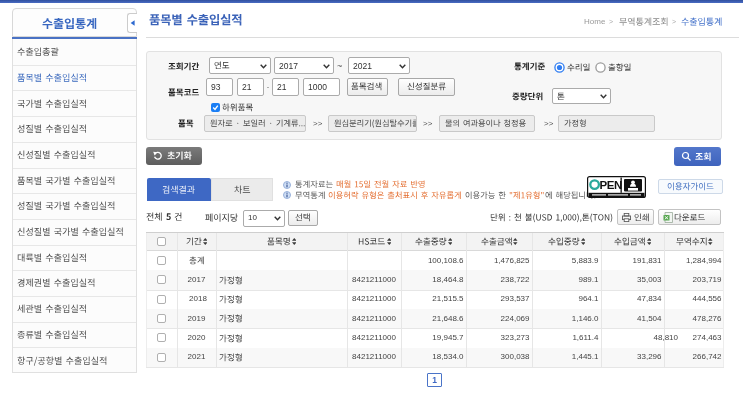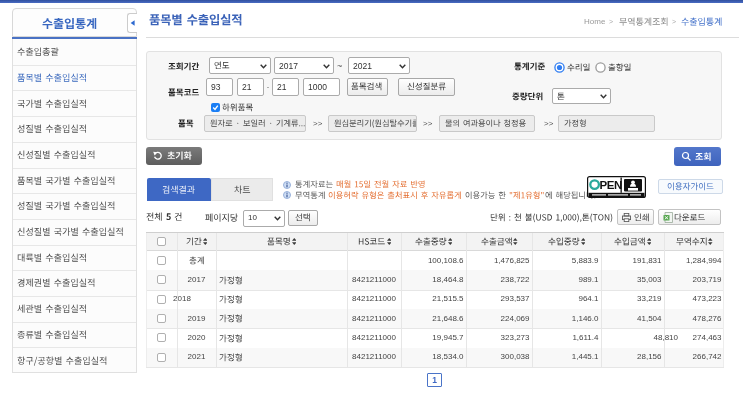--- a/index.html
+++ b/index.html
@@ -926,36 +926,36 @@
       </svg>
     </div>
     <div style="position:absolute;left:374.0px;transform:translateX(-50%);top:274.9px;font:normal 8.0px 'Liberation Sans', sans-serif;color:#444;white-space:nowrap;line-height:10px">8421211000</div>
     <div style="position:absolute;right:279.5px;top:274.9px;font:normal 8.0px 'Liberation Sans', sans-serif;color:#444;white-space:nowrap;line-height:10px">18,464.8</div>
     <div style="position:absolute;right:213.5px;top:274.9px;font:normal 8.0px 'Liberation Sans', sans-serif;color:#444;white-space:nowrap;line-height:10px">238,722</div>
     <div style="position:absolute;right:144.5px;top:274.9px;font:normal 8.0px 'Liberation Sans', sans-serif;color:#444;white-space:nowrap;line-height:10px">989.1</div>
     <div style="position:absolute;right:81.5px;top:274.9px;font:normal 8.0px 'Liberation Sans', sans-serif;color:#444;white-space:nowrap;line-height:10px">35,003</div>
     <div style="position:absolute;right:21.5px;top:274.9px;font:normal 8.0px 'Liberation Sans', sans-serif;color:#444;white-space:nowrap;line-height:10px">203,719</div>
     <div style="position:absolute;left:146.0px;top:308.9px;width:578.0px;height:1.0px;background:#e6e6e6"></div>
     <div style="position:absolute;left:157.0px;top:294.8px;width:9px;height:9px;background:#fff;border:1px solid #b0b0b0;border-radius:2px"></div>
-    <div style="position:absolute;left:182px;transform:translateX(-50%);top:294.2px;font:normal 8.0px 'Liberation Sans', sans-serif;color:#444;white-space:nowrap;line-height:10px">2018</div>
+    <div style="position:absolute;left:198px;transform:translateX(-50%);top:294.2px;font:normal 8.0px 'Liberation Sans', sans-serif;color:#444;white-space:nowrap;line-height:10px">2018</div>
     <div style="position:absolute;left:218.5px;top:293.9px">
       <svg width="23.7" height="10.8" viewBox="0 0 23.7 10.8" style="overflow:visible">
         <g fill="#444" transform="translate(0,8.60) scale(0.008600,0.008600)">
           <use href="#g44032r" x="0"></use>
           <use href="#g51221r" x="920"></use>
           <use href="#g54805r" x="1840"></use>
         </g>
       </svg>
     </div>
     <div style="position:absolute;left:374.0px;transform:translateX(-50%);top:294.2px;font:normal 8.0px 'Liberation Sans', sans-serif;color:#444;white-space:nowrap;line-height:10px">8421211000</div>
     <div style="position:absolute;right:279.5px;top:294.2px;font:normal 8.0px 'Liberation Sans', sans-serif;color:#444;white-space:nowrap;line-height:10px">21,515.5</div>
     <div style="position:absolute;right:213.5px;top:294.2px;font:normal 8.0px 'Liberation Sans', sans-serif;color:#444;white-space:nowrap;line-height:10px">293,537</div>
     <div style="position:absolute;right:144.5px;top:294.2px;font:normal 8.0px 'Liberation Sans', sans-serif;color:#444;white-space:nowrap;line-height:10px">964.1</div>
-    <div style="position:absolute;right:81.5px;top:294.2px;font:normal 8.0px 'Liberation Sans', sans-serif;color:#444;white-space:nowrap;line-height:10px">33,219</div>
-    <div style="position:absolute;right:21.5px;top:294.2px;font:normal 8.0px 'Liberation Sans', sans-serif;color:#444;white-space:nowrap;line-height:10px">473,223</div>
+    <div style="position:absolute;right:81.5px;top:294.2px;font:normal 8.0px 'Liberation Sans', sans-serif;color:#444;white-space:nowrap;line-height:10px">47,834</div>
+    <div style="position:absolute;right:21.5px;top:294.2px;font:normal 8.0px 'Liberation Sans', sans-serif;color:#444;white-space:nowrap;line-height:10px">444,556</div>
     <div style="position:absolute;left:146.0px;top:308.9px;width:578.0px;height:19.3px;background:#f8f8f8"></div>
     <div style="position:absolute;left:146.0px;top:328.2px;width:578.0px;height:1.0px;background:#e6e6e6"></div>
     <div style="position:absolute;left:157.0px;top:314.0px;width:9px;height:9px;background:#fff;border:1px solid #b0b0b0;border-radius:2px"></div>
     <div style="position:absolute;left:196.5px;transform:translateX(-50%);top:313.5px;font:normal 8.0px 'Liberation Sans', sans-serif;color:#444;white-space:nowrap;line-height:10px">2019</div>
     <div style="position:absolute;left:218.5px;top:313.2px">
       <svg width="23.7" height="10.8" viewBox="0 0 23.7 10.8" style="overflow:visible">
         <g fill="#444" transform="translate(0,8.60) scale(0.008600,0.008600)">
           <use href="#g44032r" x="0"></use>
           <use href="#g51221r" x="920"></use>
           <use href="#g54805r" x="1840"></use>
@@ -996,21 +996,21 @@
           <use href="#g44032r" x="0"></use>
           <use href="#g51221r" x="920"></use>
           <use href="#g54805r" x="1840"></use>
         </g>
       </svg>
     </div>
     <div style="position:absolute;left:374.0px;transform:translateX(-50%);top:352.1px;font:normal 8.0px 'Liberation Sans', sans-serif;color:#444;white-space:nowrap;line-height:10px">8421211000</div>
     <div style="position:absolute;right:279.5px;top:352.1px;font:normal 8.0px 'Liberation Sans', sans-serif;color:#444;white-space:nowrap;line-height:10px">18,534.0</div>
     <div style="position:absolute;right:213.5px;top:352.1px;font:normal 8.0px 'Liberation Sans', sans-serif;color:#444;white-space:nowrap;line-height:10px">300,038</div>
     <div style="position:absolute;right:144.5px;top:352.1px;font:normal 8.0px 'Liberation Sans', sans-serif;color:#444;white-space:nowrap;line-height:10px">1,445.1</div>
-    <div style="position:absolute;right:81.5px;top:352.1px;font:normal 8.0px 'Liberation Sans', sans-serif;color:#444;white-space:nowrap;line-height:10px">28,156</div>
+    <div style="position:absolute;right:81.5px;top:352.1px;font:normal 8.0px 'Liberation Sans', sans-serif;color:#444;white-space:nowrap;line-height:10px">33,296</div>
     <div style="position:absolute;right:21.5px;top:352.1px;font:normal 8.0px 'Liberation Sans', sans-serif;color:#444;white-space:nowrap;line-height:10px">266,742</div>
     <div style="position:absolute;left:146.0px;top:232.5px;width:1.0px;height:134.3px;background:#ededed"></div>
     <div style="position:absolute;left:723.0px;top:232.5px;width:1.0px;height:134.3px;background:#ededed"></div>
     <div style="position:absolute;left:177.0px;top:251.0px;width:1.0px;height:115.8px;background:#e6e6e6"></div>
     <div style="position:absolute;left:216.0px;top:251.0px;width:1.0px;height:115.8px;background:#e6e6e6"></div>
     <div style="position:absolute;left:347.0px;top:251.0px;width:1.0px;height:115.8px;background:#e6e6e6"></div>
     <div style="position:absolute;left:401.0px;top:251.0px;width:1.0px;height:115.8px;background:#e6e6e6"></div>
     <div style="position:absolute;left:466.0px;top:251.0px;width:1.0px;height:115.8px;background:#e6e6e6"></div>
     <div style="position:absolute;left:532.0px;top:251.0px;width:1.0px;height:115.8px;background:#e6e6e6"></div>
     <div style="position:absolute;left:601.0px;top:251.0px;width:1.0px;height:115.8px;background:#e6e6e6"></div>

